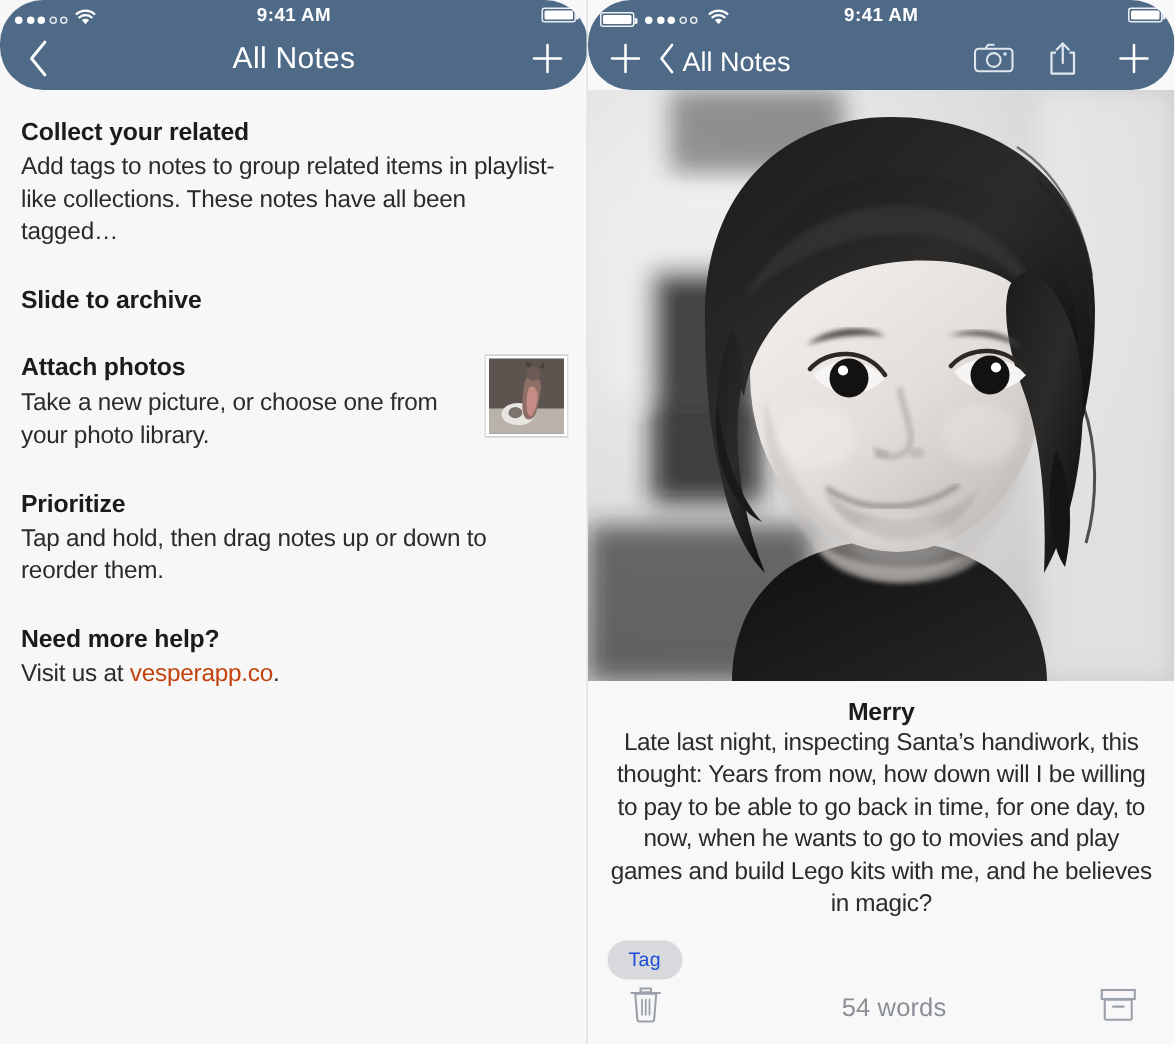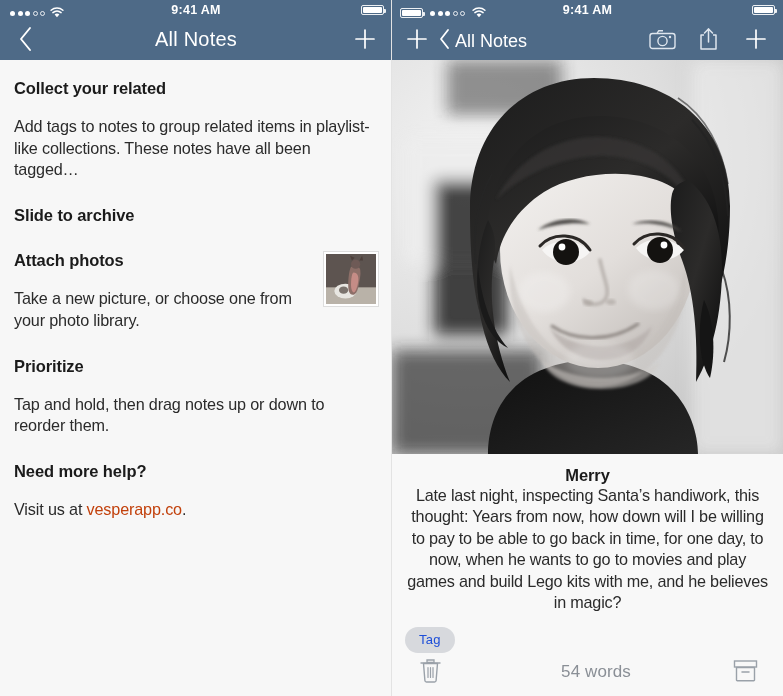--- a/index.html
+++ b/index.html
@@ -20,21 +20,21 @@
   }
   
   .pane-right {
     position: relative;
     width: 391px; height: 696px;
     background: #f8f8f8;
     overflow: hidden;
   }
 
   
-  .chrome { background: #4e6a87; height: 60px; position: relative; width: 100%; }
+  .chrome { background: #4e6a87; height: 60px; position: relative; width: 100%; border-radius: 29px; }
   .status-bar {
     height: 22px; position: relative; width: 100%;
     color: #ffffff;
   }
   .sb-left { position: absolute; left: 10px; top: 4px; display: flex; align-items: center; gap: 5px; }
   .sb-left-2 { position: absolute; left: 8px; top: 4px; display: flex; align-items: center; gap: 7px; }
   .sb-time {
     position: absolute; left: 0; right: 0; top: 3px;
     text-align: center; font-size: 12.5px; font-weight: bold;
     letter-spacing: .3px; color: #ffffff;
@@ -77,21 +77,21 @@
   .nav-cam { right: 100px; width: 42px; }
   .nav-share { right: 54px; width: 42px; }
   .nav-plus-r { right: 6px; width: 42px; }
 
   
   .note-list { padding: 12px 0 0 0; }
   .note-item { padding: 5px 14px 18px 14px; position: relative; cursor: pointer; }
   .note-title { font-size: 16.5px; font-weight: bold; color: #1b1b1b; line-height: 1.35; letter-spacing: -.1px; }
   .note-preview {
     font-size: 16.2px; color: #2b2b2b; line-height: 1.33; letter-spacing: -.15px;
-    margin-top: 17px; padding-right: 0;
+    margin-top: 2px; padding-right: 0;
   }
   .note-item.has-thumb .note-preview { padding-right: 78px; }
   .note-link { color: #c2410c; }
   .note-thumb {
     position: absolute; right: 14px; top: 8px; width: 54px; height: 54px;
     border: 2px solid #ffffff; box-shadow: 0 0 0 1px #ddd;
     background: #6d6460; overflow: hidden;
   }
   .thumb-art { position: absolute; inset: 0; }
 

